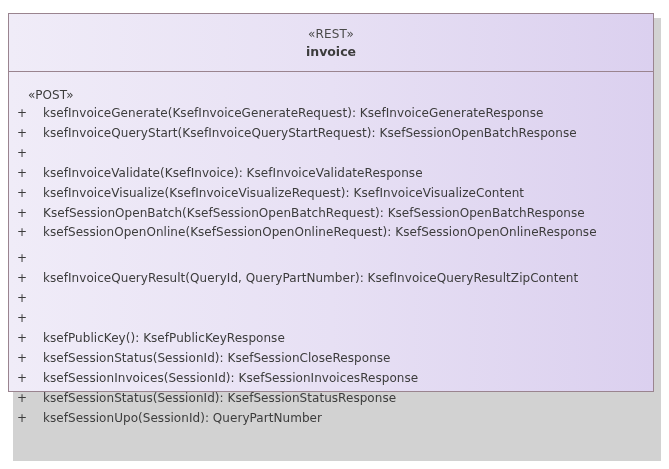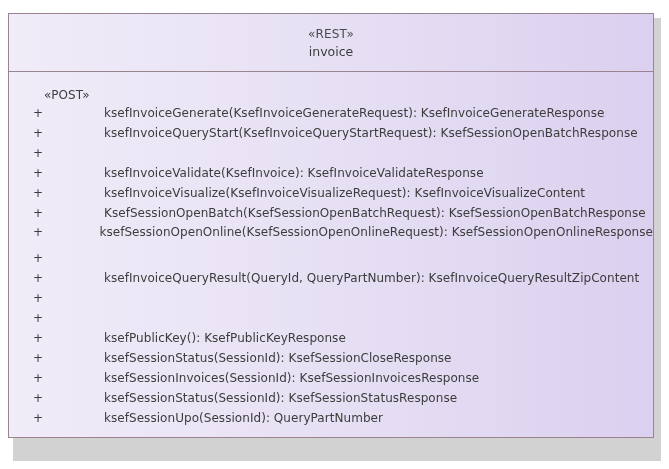--- a/index.html
+++ b/index.html
@@ -21,47 +21,47 @@
       top: 18px;
       width: 648px;
       height: 443px;
       background: #d2d2d2;
     }
     .class-box {
       position: absolute;
       left: 8px;
       top: 13px;
       width: 646px;
-      height: 425px;
+      height: 379px;
       border: 1px solid #9a848f;
       background: linear-gradient(to right, #f0ecf8 0%, #e7e0f4 50%, #dbd0ef 100%);
       box-sizing: border-box;
     }
     .header {
       height: 58px;
       border-bottom: 1px solid #9a848f;
       text-align: center;
       box-sizing: border-box;
       padding-top: 12px;
     }
     .stereotype {
       font-size: 12px;
       color: #4a4a4a;
       line-height: 16px;
       letter-spacing: 0.2px;
     }
     .class-name {
       font-size: 12.5px;
-      font-weight: normal;
+      font-weight: bold;
       color: #3c3c3c;
       line-height: 20px;
     }
     .body {
       padding-top: 14px;
-      padding-left: 16px;
+      padding-left: 0;
     }
     .group {
       margin-bottom: 6px;
     }
     .group-label {
       font-size: 12px;
       line-height: 18px;
       padding-left: 19px;
       color: #3c3c3c;
     }
@@ -72,21 +72,20 @@
       color: #3c3c3c;
       white-space: nowrap;
     }
     .vis {
       width: 34px;
       padding-left: 8px;
       box-sizing: border-box;
     }
     .sig {
       letter-spacing: 0.05px;
-      margin-left: 45px;
     }
   </style>
 </head>
 <body>
 
 <div class="shadow"></div>
 
 <div class="class-box">
   <div class="header">
     <div class="stereotype">«REST»</div>

